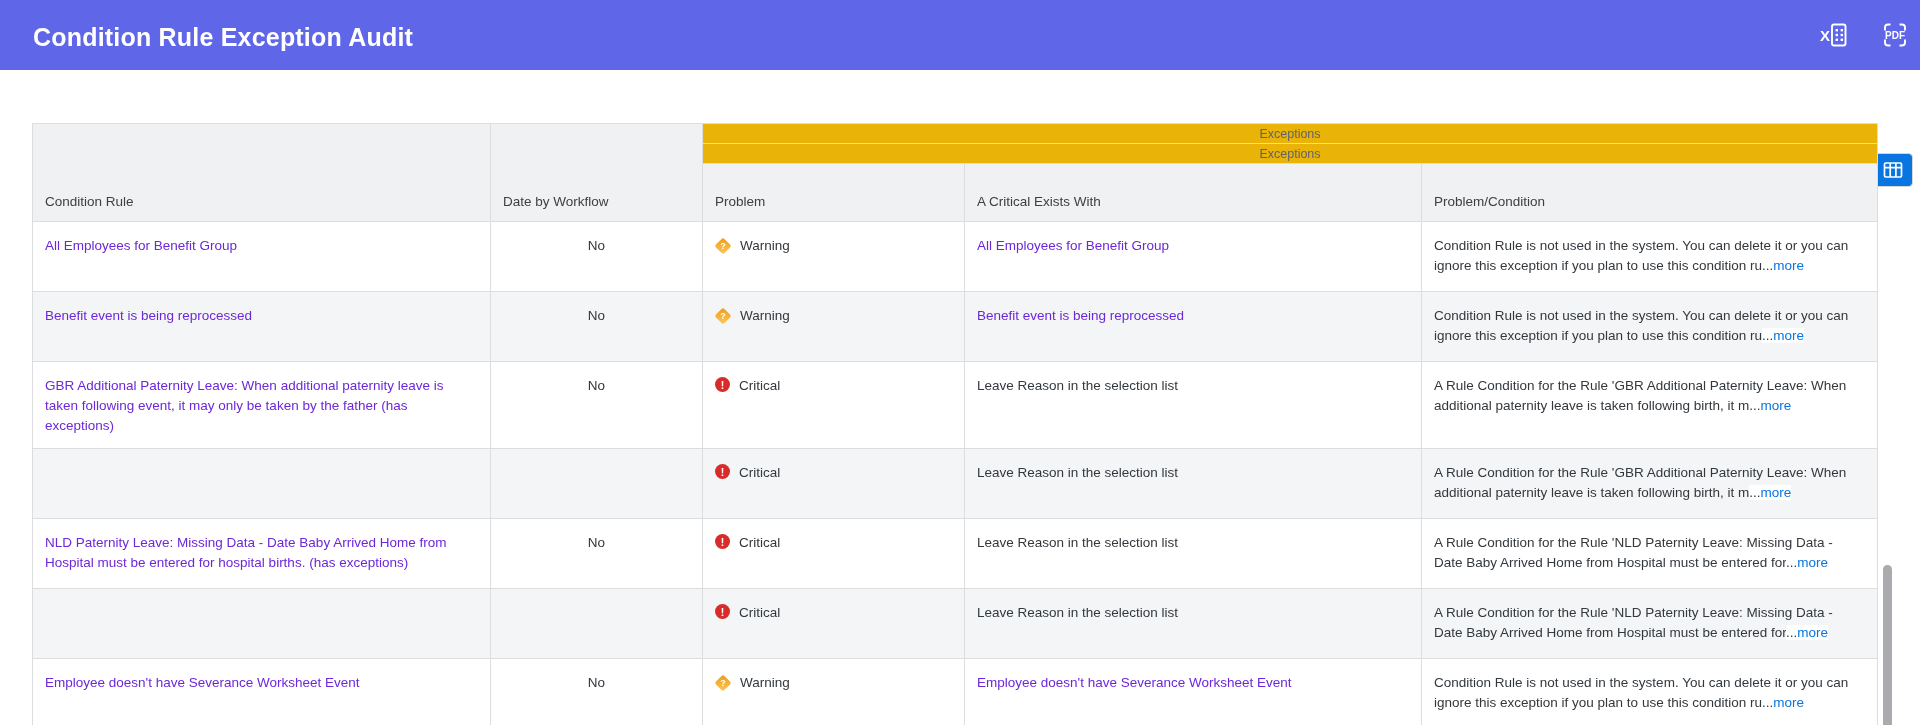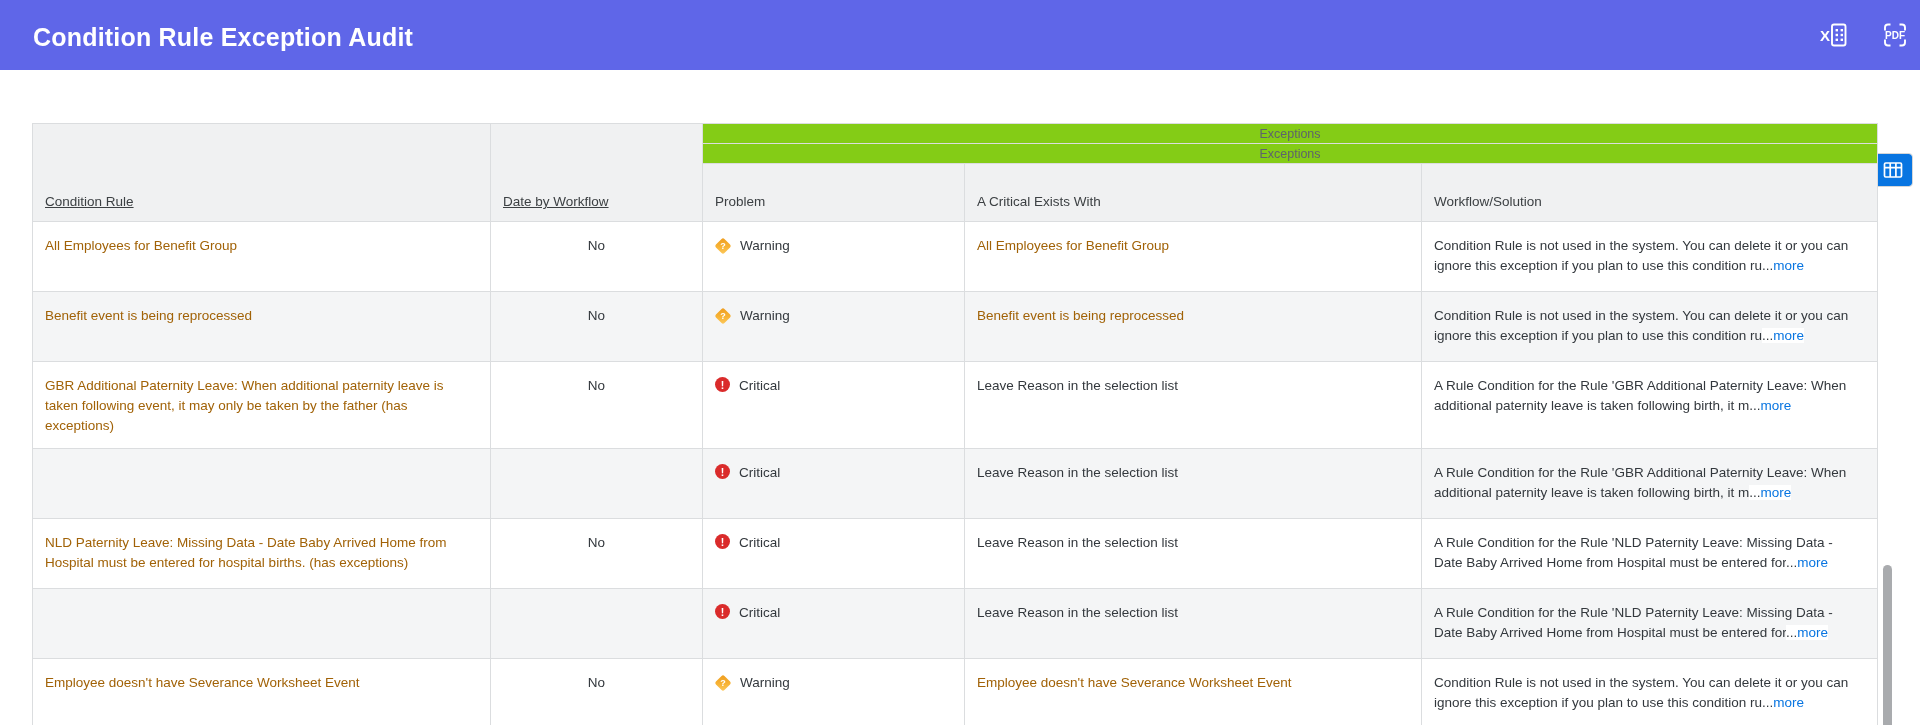--- a/index.html
+++ b/index.html
@@ -32,39 +32,39 @@
   .seg-btn { width:38px; height:32px; display:flex; align-items:center; justify-content:center; border:none; padding:0; cursor:pointer; background:#fbfcfc; }
   .seg-btn.active { background:#0875e1; border-radius:3px; }
 
   
   .grid-wrap { position:absolute; left:32px; top:123px; width:1845px; }
   table.audit { border-collapse:collapse; table-layout:fixed; width:1845px; font-size:13.5px; }
   table.audit th, table.audit td { border:1px solid #dbdddf; }
 
   thead th { font-weight:400; color:#3c4043; }
   th.group-hd {
-    height:20px; background:#84cc16; text-align:center; vertical-align:middle;
+    height:20px; background:#eab308; text-align:center; vertical-align:middle;
     font-size:12.5px; color:#5e646b; padding:2px 0;
   }
   th.col-hd {
     background:#f0f1f2; text-align:left; vertical-align:bottom;
     padding:10px 12px 12px 12px; font-size:13.5px;
   }
-  th.col-hd.span3 { height:98px;text-decoration:underline; }
+  th.col-hd.span3 { height:98px; }
   thead tr.subhd th { height:58px; }
 
   tbody td { vertical-align:top; padding:14px 12px 10px 12px; background:#fff; overflow:hidden; }
   tbody tr.alt td { background:#f4f5f6; }
   tr.h70 td { height:70px; }
   tr.h87 td { height:87px; }
   tr.h72 td { height:72px; }
 
   td.center { text-align:center;margin-left:19px; }
   .cellline { line-height:20px; }
-  a.lnk { color:#a16207; text-decoration:none; cursor:pointer; }
+  a.lnk { color:#6d28d9; text-decoration:none; cursor:pointer; }
 
   
   td.sev { white-space:nowrap; }
   .sev-ico { display:inline-block; vertical-align:-2px; margin-right:9px; position:relative; }
   .sev-warn {
     width:12px; height:12px; margin-left:2px; margin-right:11px;
     background:linear-gradient(135deg,#ee9c1e 0%,#f7b335 55%,#fcc95e 100%);
     transform:rotate(45deg); border-radius:2px;
   }
   .sev-warn i {
@@ -249,21 +249,21 @@
           <th class="col-hd span3" rowspan="3">Condition Rule</th>
           <th class="col-hd span3" rowspan="3">Date by Workflow</th>
           <th class="group-hd" colspan="3">Exceptions</th>
         </tr>
         <tr>
           <th class="group-hd" colspan="3">Exceptions</th>
         </tr>
         <tr class="subhd">
           <th class="col-hd">Problem</th>
           <th class="col-hd">A Critical Exists With</th>
-          <th class="col-hd">Workflow/Solution</th>
+          <th class="col-hd">Problem/Condition</th>
         </tr>
       </thead>
       <tbody>
 
         <tr class="h70">
           <td><a class="lnk cellline">All Employees for Benefit Group</a></td>
           <td class="center"><span class="cellline">No</span></td>
           <td class="sev">
             <span class="sev-ico sev-warn"><i>?</i></span><span class="cellline">Warning</span>
           </td>

